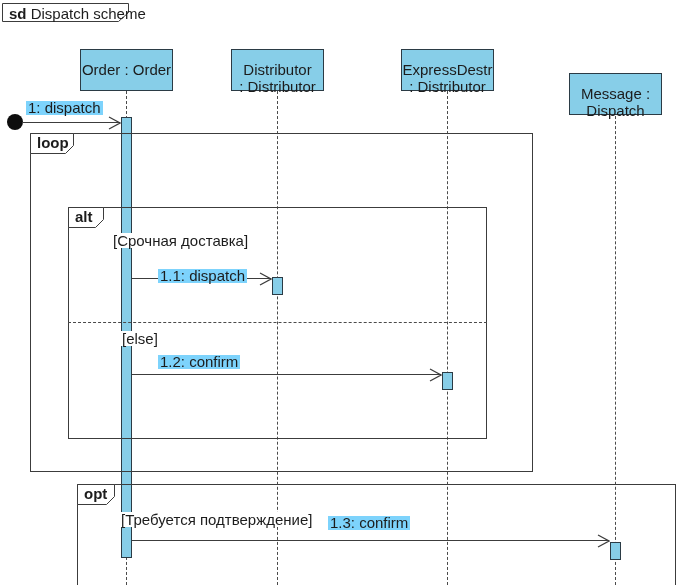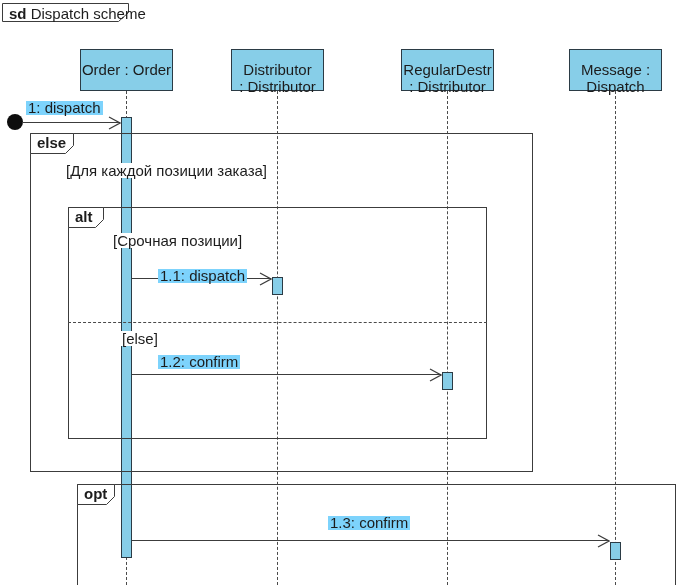--- a/index.html
+++ b/index.html
@@ -51,63 +51,63 @@
 
   <div class="head" style="left:80px;">
     <div>Order : Order</div>
     <div></div>
   </div>
   <div class="head" style="left:231px;">
     <div>Distributor</div>
     <div>: Distributor</div>
   </div>
   <div class="head" style="left:401px;">
-    <div>RegularDestr</div>
+    <div>ExpressDestr</div>
     <div>: Distributor</div>
   </div>
-  <div class="head" style="left:569px;">
+  <div class="head" style="left:569px;margin-top:24px;">
     <div>Message :</div>
     <div>Dispatch</div>
   </div>
 
   <div class="act" style="left:121px;top:117px;height:441px;"></div>
   <div class="act" style="left:272px;top:277px;height:18px;"></div>
   <div class="act" style="left:442px;top:372px;height:18px;"></div>
   <div class="act" style="left:610px;top:542px;height:18px;"></div>
 
   <div class="frame" style="left:30px;top:133px;width:503px;height:339px;">
     <div class="pent-wrap">
       <svg width="44" height="21">
         <polygon points="0.5,0.5 43.5,0.5 43.5,12.5 35.5,20.5 0.5,20.5" fill="#ffffff" stroke="#3c3c3c" stroke-width="1"></polygon>
       </svg>
-      <span class="pent-label">else</span>
+      <span class="pent-label">loop</span>
     </div>
   </div>
-  <div class="guard" style="left:64px;top:163px;">[Для каждой позиции заказа]</div>
 
   <div class="frame" style="left:68px;top:207px;width:419px;height:232px;">
     <div class="pent-wrap">
       <svg width="36" height="21">
         <polygon points="0.5,0.5 35.5,0.5 35.5,12.5 27.5,20.5 0.5,20.5" fill="#ffffff" stroke="#3c3c3c" stroke-width="1"></polygon>
       </svg>
       <span class="pent-label">alt</span>
     </div>
   </div>
   <div class="sep" style="left:68px;top:322px;width:419px;"></div>
-  <div class="guard" style="left:111px;top:233px;">[Срочная позиции]</div>
+  <div class="guard" style="left:111px;top:233px;">[Срочная доставка]</div>
   <div class="guard" style="left:120px;top:331px;">[else]</div>
 
   <div class="frame" style="left:77px;top:484px;width:599px;height:130px;">
     <div class="pent-wrap">
       <svg width="38" height="21">
         <polygon points="0.5,0.5 37.5,0.5 37.5,12.5 29.5,20.5 0.5,20.5" fill="#ffffff" stroke="#3c3c3c" stroke-width="1"></polygon>
       </svg>
       <span class="pent-label">opt</span>
     </div>
   </div>
+  <div class="guard" style="left:119px;top:512px;">[Требуется подтверждение]</div>
 
   <div class="found" style="left:7px;top:114px;"></div>
   <div class="mline" style="left:22px;top:122px;width:98px;"></div>
   <svg class="ahead" style="left:108px;top:116px;" width="13" height="14">
     <path d="M1,1 L12,7 L1,13" fill="none" stroke="#3c3c3c" stroke-width="1.2"></path>
   </svg>
   <div class="mlabel" style="left:26px;top:101px;">1: dispatch</div>
 
   <div class="mline" style="left:132px;top:278px;width:139px;"></div>
   <svg class="ahead" style="left:259px;top:272px;" width="13" height="14">

